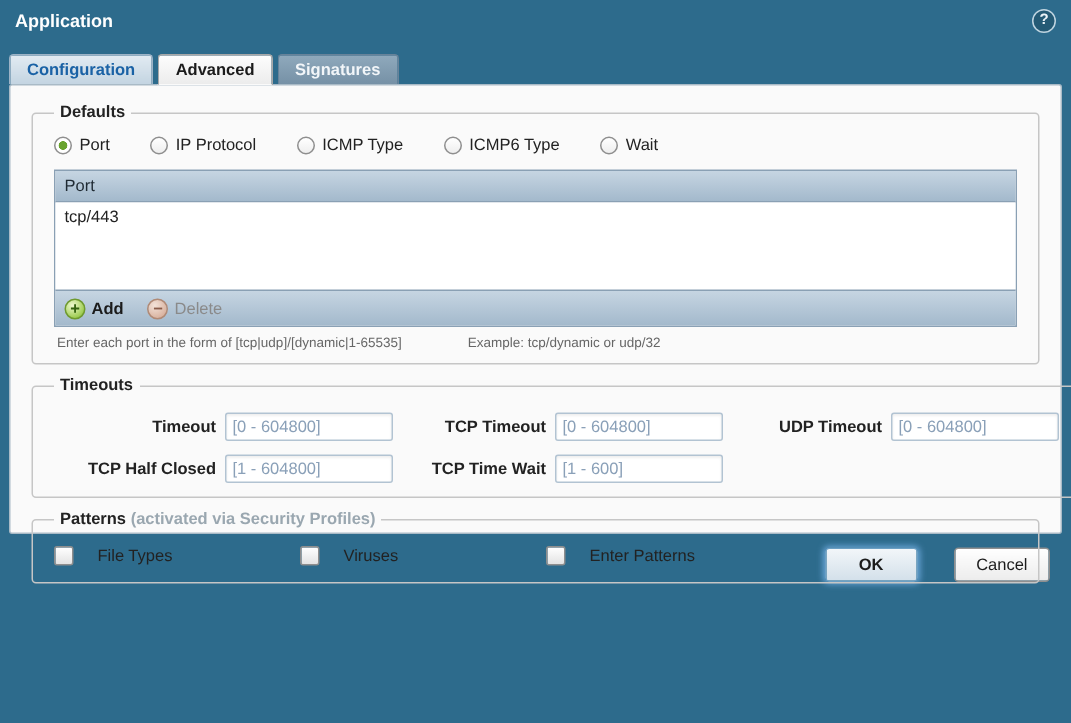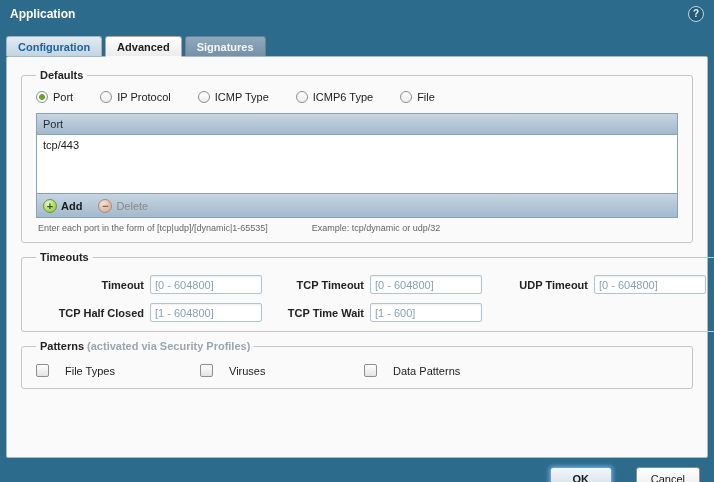--- a/index.html
+++ b/index.html
@@ -33,21 +33,21 @@
     background:linear-gradient(#fdfdfd,#ececec);
     border:1px solid #a8a8a8; border-bottom:1px solid #fafafa;
     margin-bottom:-1px; color:#1b1b1b; position:relative; z-index:3;
   }
   .tab.sig {
     background:linear-gradient(#8fa9bc,#7691a6);
     border:1px solid #67839a; border-bottom:none; color:#f2f6f9;
   }
   
   .panel {
-    margin:0 6px; height:402px; background:#fafafa;
+    margin:0 6px; height:300px; background:#fafafa;
     border:1px solid #a9bac6; border-radius:2px; padding:4px 2px;
     position:relative; z-index:1;
   }
   fieldset {
     border:1px solid #c6c6c6; border-radius:3px;
     margin:8px 12px 6px; padding:4px 10px 9px;
   }
   legend { font-weight:bold; padding:0 4px; margin-left:4px; color:#222; }
   legend .note { color:#9aa7b0; }
   
@@ -143,21 +143,21 @@
         <label class="radio">
           <span class="rb"></span>
           <span>ICMP Type</span>
         </label>
         <label class="radio">
           <span class="rb"></span>
           <span>ICMP6 Type</span>
         </label>
         <label class="radio">
           <span class="rb"></span>
-          <span>File</span>
+          <span>Wait</span>
         </label>
       </div>
 
       <div class="ptable">
         <div class="thead">Port</div>
         <div class="tbody">
           <div class="trow">tcp/443</div>
         </div>
         <div class="tfoot">
           <span class="tbtn">
@@ -204,21 +204,21 @@
         <label class="check">
           <span class="cb"></span>
           <span>File Types</span>
         </label>
         <label class="check">
           <span class="cb"></span>
           <span>Viruses</span>
         </label>
         <label class="check">
           <span class="cb"></span>
-          <span>Data Patterns</span>
+          <span>Enter Patterns</span>
         </label>
       </div>
     </fieldset>
 
   </div>
 
   <div class="footer">
     <button class="btn ok">OK</button>
     <button class="btn cancel">Cancel</button>
   </div>

